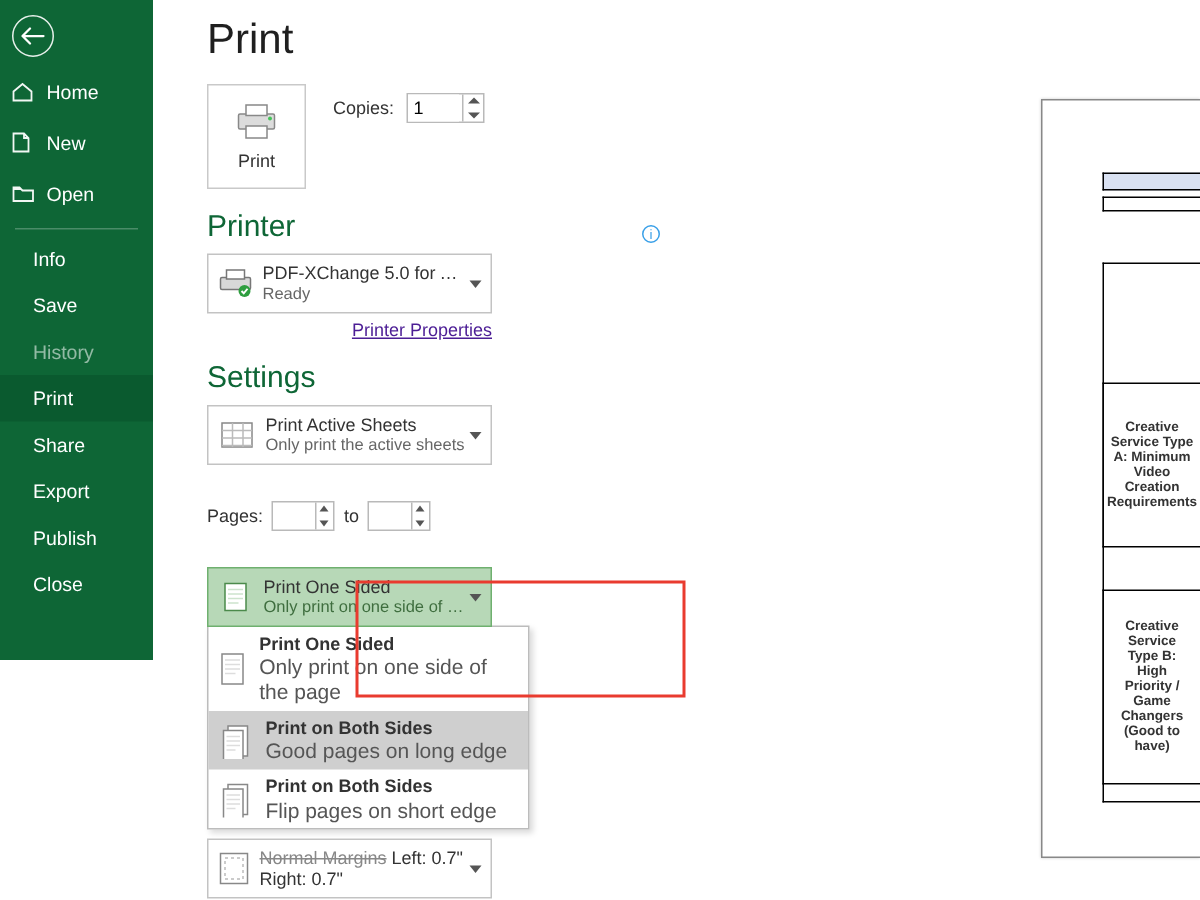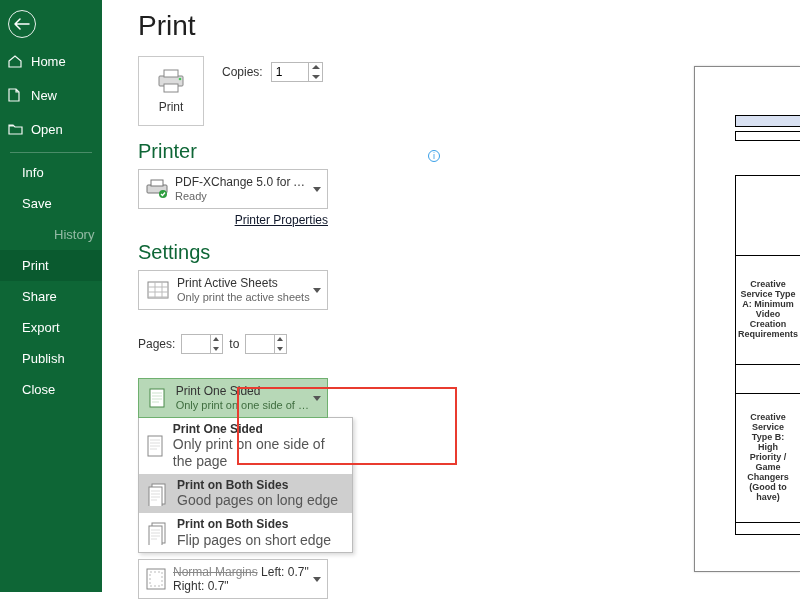--- a/index.html
+++ b/index.html
@@ -8,40 +8,40 @@
     font-size: 12px;
     background: #fff;
     width: 800px; height: 600px;
     overflow: hidden;
     position: relative;
     color: #333;
   }
   
   .sidebar {
     position: absolute; left:0; top:0;
-    width: 102px; height: 592px;
+    width: 102px; height: 440px;
     background: #0e6636;
     color: #fff;
   }
   .back-arrow {
     width: 28px; height:28px; margin: 10px 0 6px 8px;
     border:1px solid rgba(255,255,255,.9); border-radius:50%;
     display:flex; align-items:center; justify-content:center;
     color:#fff; font-size:16px;
   }
   .side-item {
     display:flex; align-items:center;
     height: 34px; padding-left:8px; gap:8px;
     font-size: 13px;
     cursor:default;
   }
   .side-item .ico { width:15px; display:inline-block; text-align:center; font-size:13px; opacity:.95;}
   .side-sep { height:1px; background: rgba(255,255,255,.25); margin:6px 10px 4px 10px; }
   .side-plain { display:block; padding:8px 0 8px 22px; font-size:13px; }
-  .side-plain.dim { color: rgba(255,255,255,.55); margin-left: 32px; }
+  .side-plain.dim { color: rgba(255,255,255,.55); }
   .side-plain.active { background:#0a5a2f; }
   
   .main {
     position:absolute; left:102px; top:0; right:0; bottom:0;
     padding: 10px 0 0 36px;
   }
   .page-title { font-size: 28px; font-weight:300; color:#1f1f1f; margin-bottom:14px; }
   .row { display:flex; align-items:flex-start; gap:18px; }
   .print-btn {
     width:66px; height:70px; border:1px solid #c9c9c9;
@@ -78,21 +78,21 @@
   .dd .dd-ico { width:26px; height:26px; display:flex; align-items:center; justify-content:center; margin-right:6px;}
   .dd .dd-txt { display:flex; flex-direction:column; line-height:1.15; overflow:hidden;}
   .dd .dd-title { font-size:12px; white-space:nowrap; overflow:hidden; text-overflow:ellipsis;}
   .dd .dd-sub { font-size:11px; color:#666; white-space:nowrap; overflow:hidden; text-overflow:ellipsis;}
   .dd .caret {
     position:absolute; right:6px; top:50%; margin-top:-2px;
     width:0;height:0;border-left:4px solid transparent;border-right:4px solid transparent;border-top:5px solid #555;
   }
   .dd.selected-green { background:#b7d8b7; border-color:#6fb06f;}
   .dd.selected-green .dd-sub{ color:#3f6e3f;}
-  .link { color:#0f172a; text-decoration:underline; font-size:12px;padding-left:33px; }
+  .link { color:#4c1d95; text-decoration:underline; font-size:12px;padding-left:33px; }
   .right-link { width:190px; text-align:right; margin-top:4px;}
 
   .pages-row { display:flex; align-items:center; gap:6px; margin:24px 0; font-size:12px;}
   .pages-row .nbox { width:42px; height:20px; border:1px solid #b9b9b9; position:relative;}
   .pages-row .nbox .arrows{position:absolute;right:0;top:0;bottom:0;width:12px;border-left:1px solid #b9b9b9;}
   .pages-row .nbox .arrows::before,.pages-row .nbox .arrows::after{content:"";position:absolute;left:2px;width:0;height:0;border-left:3px solid transparent;border-right:3px solid transparent;}
   .pages-row .nbox .arrows::before{top:2px;border-bottom:4px solid #555;}
   .pages-row .nbox .arrows::after{bottom:2px;border-top:4px solid #555;}
 
   

